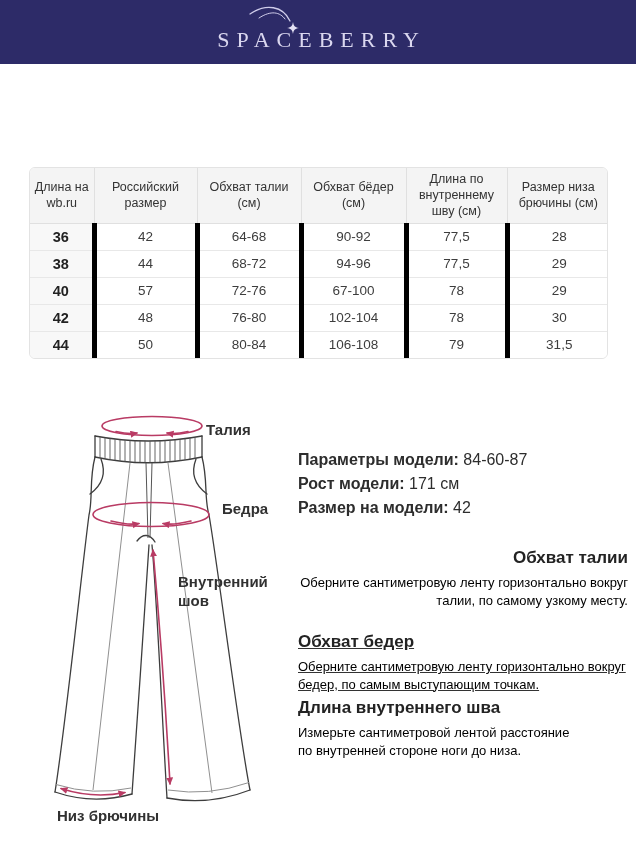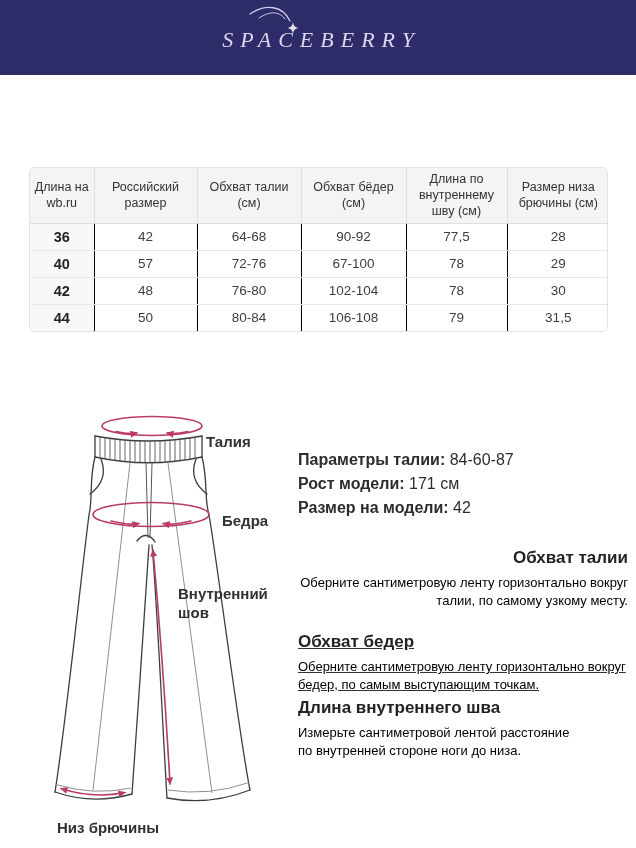--- a/index.html
+++ b/index.html
@@ -5,23 +5,22 @@
   * { margin:0; padding:0; box-sizing:border-box; }
   html,body { background:#ffffff; }
   .page {
     position:relative; width:636px; height:848px; overflow:hidden;
     background:#ffffff; margin:0 auto;
     font-family:"Liberation Sans","DejaVu Sans",sans-serif; color:#333;
   }
 
   
   .brand-header {
-    position:absolute; left:0; top:0; width:636px; height:75px;
+    position:absolute; left:0; top:0; width:636px; height:64px;
     background:#2d2b68;
-    font-style:italic;
   }
   .logo-text {
     position:absolute; left:0; top:27px; width:100%;
     text-align:center;
     font-family:"Liberation Serif","DejaVu Serif",serif;
     font-size:22px; font-weight:400; letter-spacing:7px;
     padding-left:7px; color:#dad7ef;
   }
   .comet { position:absolute; left:calc(50% - 78px); top:2px; }
 
@@ -34,33 +33,33 @@
   table.size-table { width:100%; border-collapse:collapse; table-layout:fixed; }
   .size-table th {
     background:#f4f4f4; height:55px; font-weight:500; font-size:12.5px;
     line-height:1.3; color:#333; text-align:center; vertical-align:middle;
     border-right:1px solid #e0e0e0; border-bottom:1px solid #e0e0e0;
     padding:2px 4px;
   }
   .size-table td {
     height:27px; font-size:13.5px; color:#3d3d3d; text-align:center;
     vertical-align:middle; background:#fff;
-    border-right:1px solid #000000; border-bottom:1px solid #e8e8e8;
+    border-right:5px solid #000000; border-bottom:1px solid #e8e8e8;
   }
   .size-table th:last-child, .size-table td:last-child { border-right:none; }
   .size-table tr:last-child td { border-bottom:none; }
   .size-table td.first-col {
     background:#f8f8f8; font-weight:700; font-size:14.5px; color:#222;
   }
 
   
   .diagram-svg { position:absolute; left:25px; top:400px; }
   .diag-label {
     position:absolute; font-size:15px; font-weight:600; color:#313131;
-    line-height:19px; white-space:pre-line;margin-top:12px;
+    line-height:19px; white-space:pre-line;
   }
   .lbl-waist  { left:206px; top:420px; }
   .lbl-hips   { left:222px; top:499px; }
   .lbl-inseam { left:178px; top:572px; width:100px; }
   .lbl-hem    { left:57px;  top:806px; }
 
   
   .model-info { position:absolute; left:298px; top:448px; }
   .model-line { font-size:16px; line-height:24px; color:#2d2d2d; }
   .model-line .lab { font-weight:700; }
@@ -108,20 +107,28 @@
       <tbody>
         <tr>
           <td class="first-col">36</td>
           <td>42</td>
           <td>64-68</td>
           <td>90-92</td>
           <td>77,5</td>
           <td>28</td>
         </tr>
         <tr>
+          <td class="first-col">38</td>
+          <td>44</td>
+          <td>68-72</td>
+          <td>94-96</td>
+          <td>77,5</td>
+          <td>29</td>
+        </tr>
+        <tr>
           <td class="first-col">40</td>
           <td>57</td>
           <td>72-76</td>
           <td>67-100</td>
           <td>78</td>
           <td>29</td>
         </tr>
         <tr>
           <td class="first-col">42</td>
           <td>48</td>
@@ -195,21 +202,21 @@
     </g>
   </svg>
 
   <div class="diag-label lbl-waist">Талия</div>
   <div class="diag-label lbl-hips">Бедра</div>
   <div class="diag-label lbl-inseam">Внутренний шов</div>
   <div class="diag-label lbl-hem">Низ брючины</div>
 
   <div class="model-info">
     <div class="model-line">
-      <span class="lab">Параметры талии:</span>
+      <span class="lab">Параметры модели:</span>
       <span class="val">84-60-87</span>
     </div>
     <div class="model-line">
       <span class="lab">Рост модели:</span>
       <span class="val">171 см</span>
     </div>
     <div class="model-line">
       <span class="lab">Размер на модели:</span>
       <span class="val">42</span>
     </div>

